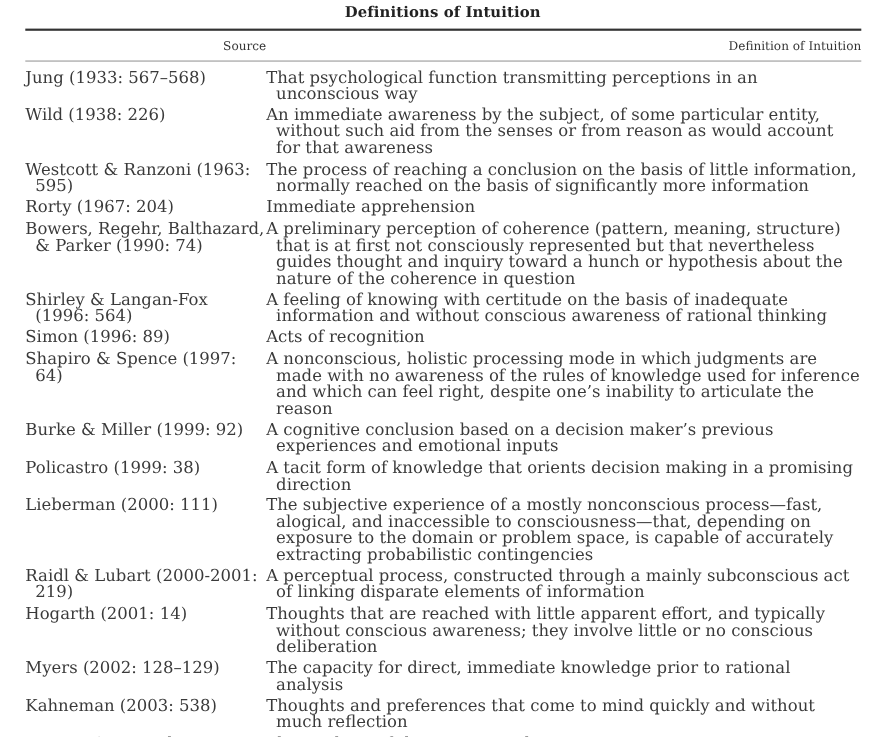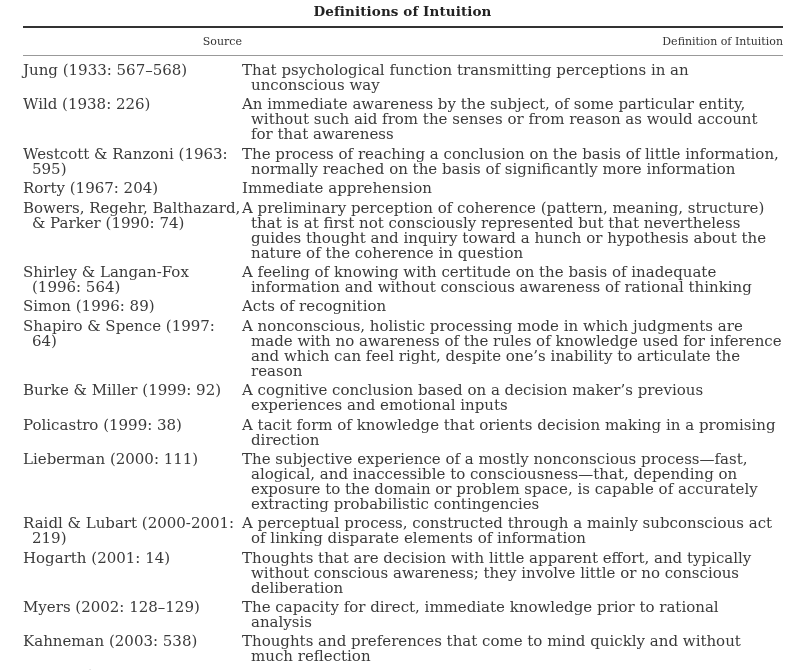--- a/index.html
+++ b/index.html
@@ -95,21 +95,21 @@
       <div class="row">
         <div class="col-src">Lieberman (2000: 111)</div>
         <div class="col-def">The subjective experience of a mostly nonconscious process—fast, alogical, and inaccessible to consciousness—that, depending on exposure to the domain or problem space, is capable of accurately extracting probabilistic contingencies</div>
       </div>
       <div class="row">
         <div class="col-src">Raidl &amp; Lubart (2000-2001: 219)</div>
         <div class="col-def">A perceptual process, constructed through a mainly subconscious act of linking disparate elements of information</div>
       </div>
       <div class="row">
         <div class="col-src">Hogarth (2001: 14)</div>
-        <div class="col-def">Thoughts that are decision with little apparent effort, and typically without conscious awareness; they involve little or no conscious deliberation</div>
+        <div class="col-def">Thoughts that are reached with little apparent effort, and typically without conscious awareness; they involve little or no conscious deliberation</div>
       </div>
       <div class="row">
         <div class="col-src">Myers (2002: 128–129)</div>
         <div class="col-def">The capacity for direct, immediate knowledge prior to rational analysis</div>
       </div>
       <div class="row">
         <div class="col-src">Kahneman (2003: 538)</div>
         <div class="col-def">Thoughts and preferences that come to mind quickly and without much reflection</div>
       </div>
       <div class="row">

